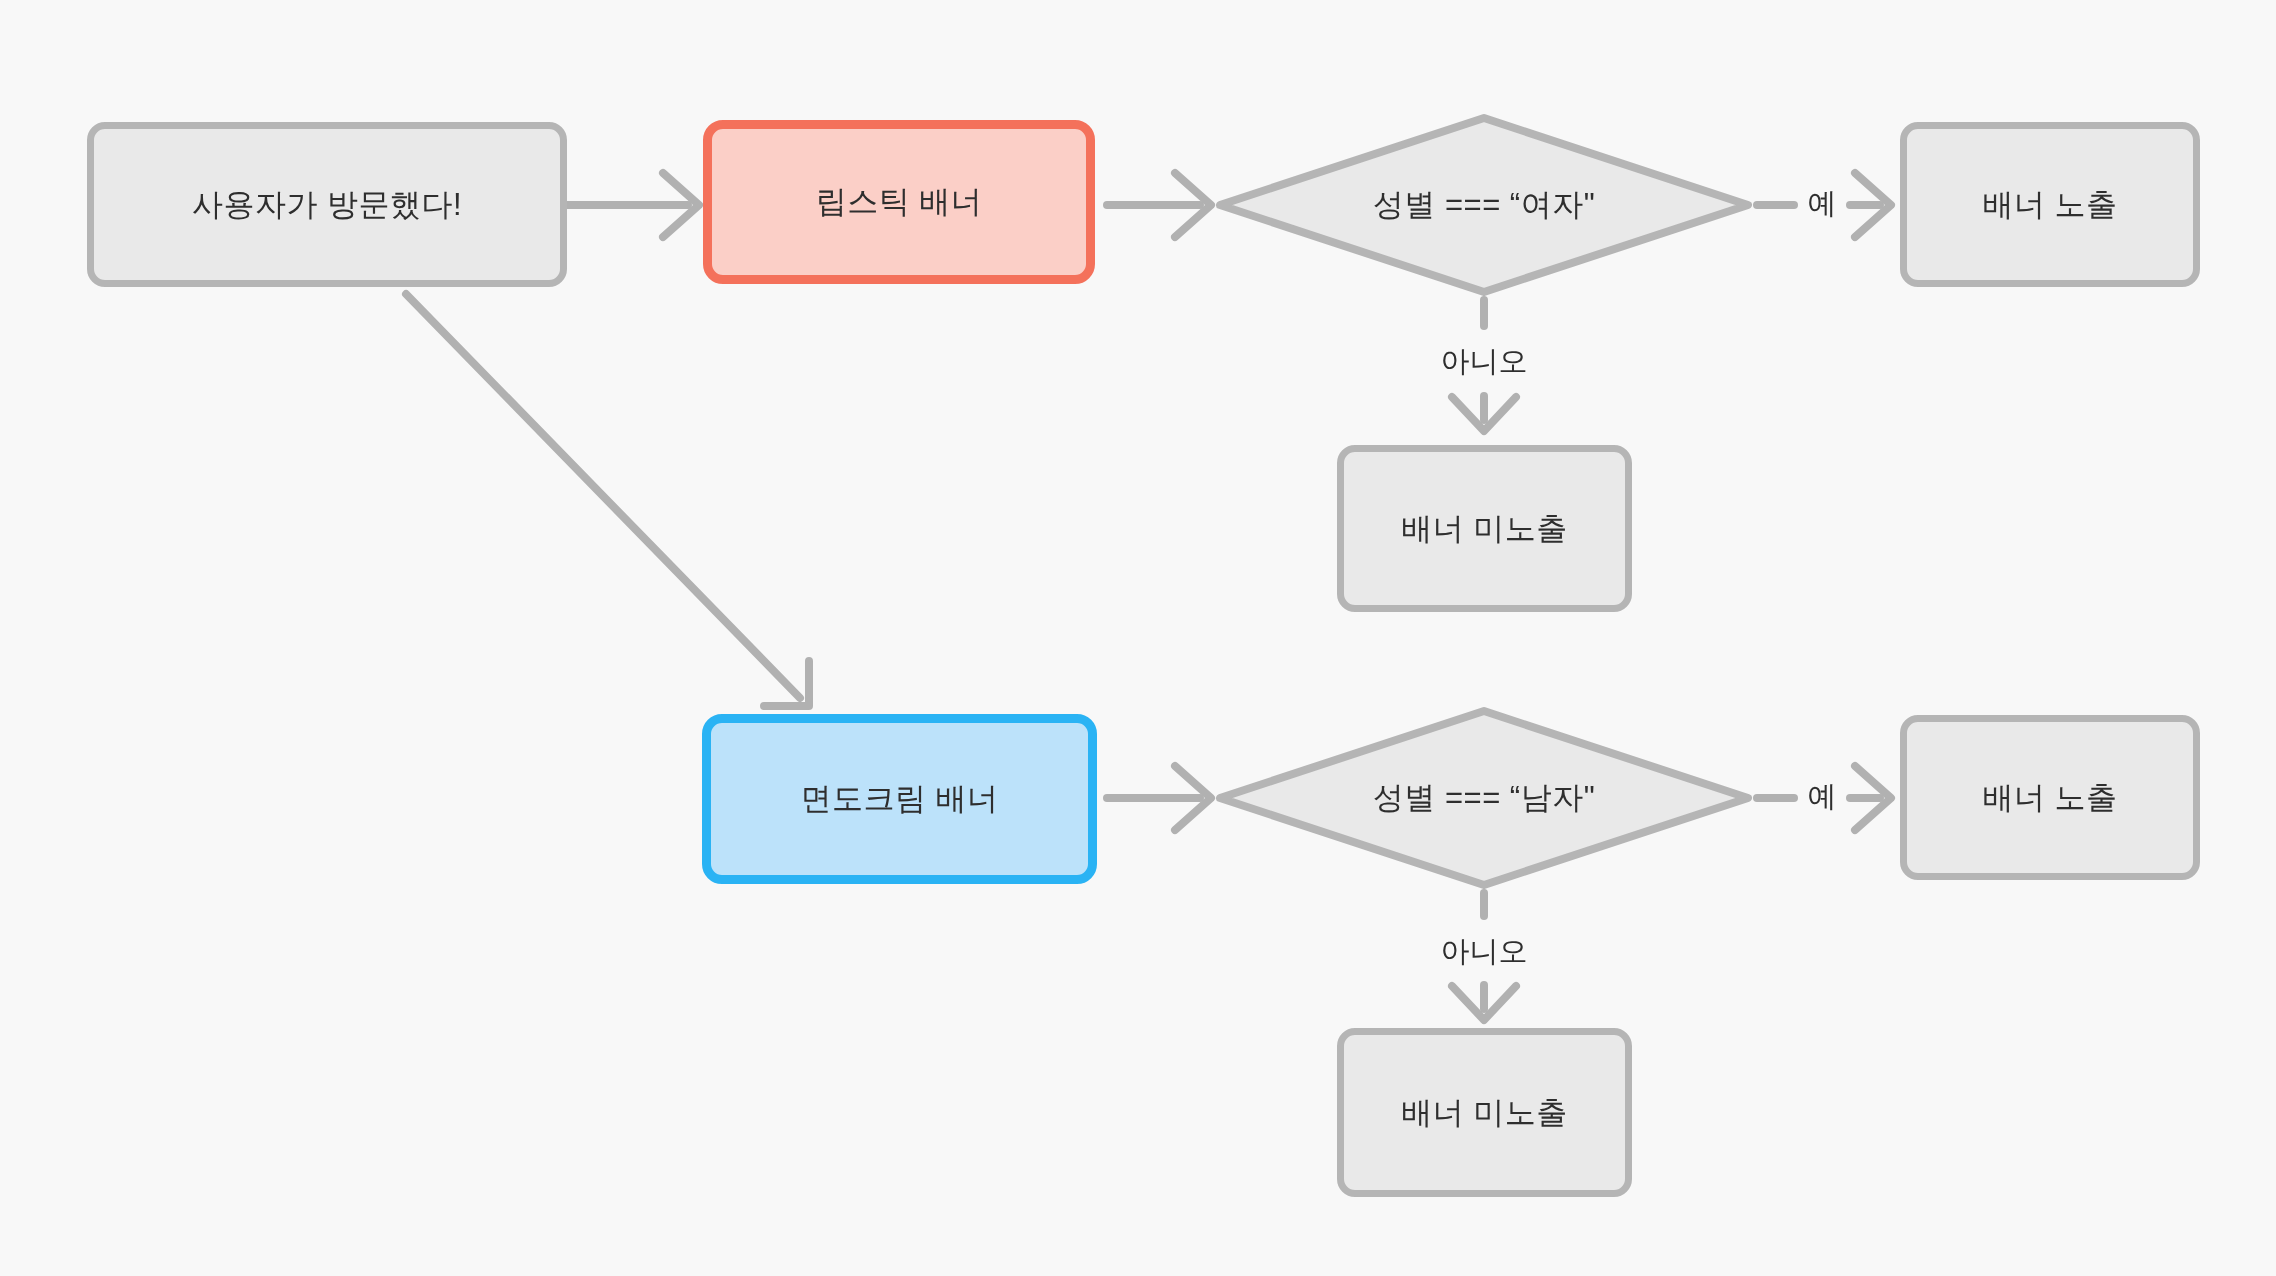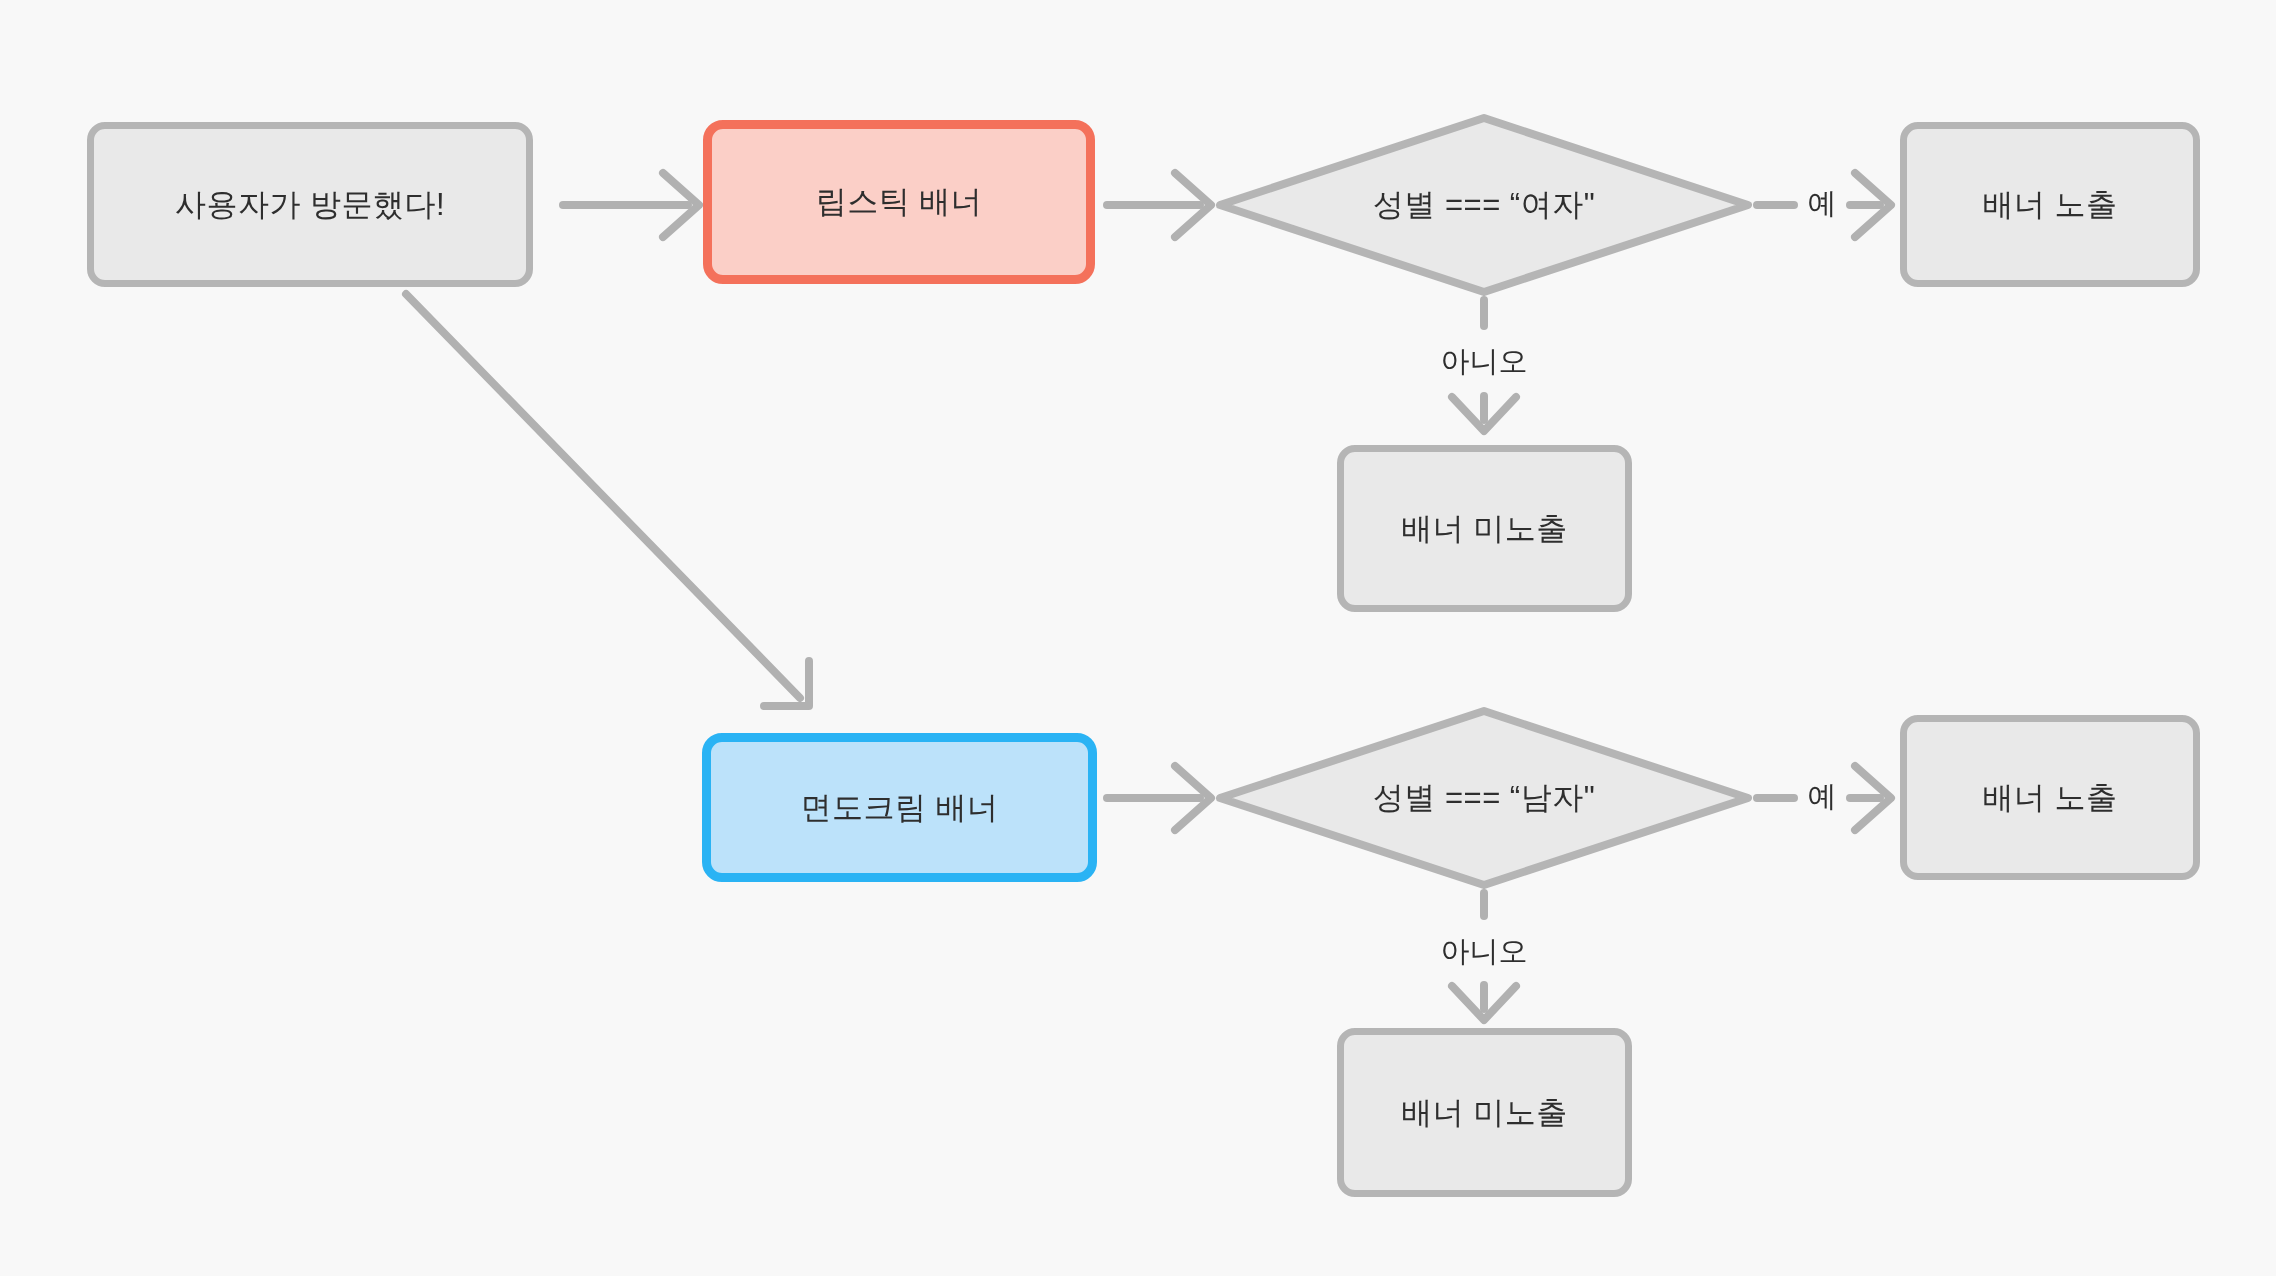--- a/index.html
+++ b/index.html
@@ -63,25 +63,25 @@
   }
   .edge-label {
     position: absolute;
     transform: translate(-50%, -50%);
     font-size: 29px;
     font-weight: 500;
     color: #2e2e2e;
     white-space: nowrap;
   }
   
-  #node-start          { left: 87px;   top: 122px;  width: 446px; height: 165px; }
+  #node-start          { left: 87px;   top: 122px;  width: 480px; height: 165px; }
   #node-lipstick       { left: 703px;  top: 120px;  width: 392px; height: 164px; }
   #node-shown-top      { left: 1900px; top: 122px;  width: 300px; height: 165px; }
   #node-hidden-top     { left: 1337px; top: 445px;  width: 295px; height: 167px; }
-  #node-shaving        { left: 702px;  top: 733px;  width: 395px; height: 149px; }
+  #node-shaving        { left: 702px;  top: 714px;  width: 395px; height: 170px; }
   #node-shown-bottom   { left: 1900px; top: 715px;  width: 300px; height: 165px; }
   #node-hidden-bottom  { left: 1337px; top: 1028px; width: 295px; height: 169px; }
   #label-decision-female { left: 1484px; top: 205px; }
   #label-decision-male   { left: 1484px; top: 798px; }
   #edge-label-yes-top    { left: 1822px; top: 204px; }
   #edge-label-no-top     { left: 1484px; top: 362px; }
   #edge-label-yes-bottom { left: 1822px; top: 797px; }
   #edge-label-no-bottom  { left: 1484px; top: 952px; }
 </style>
 </head>

